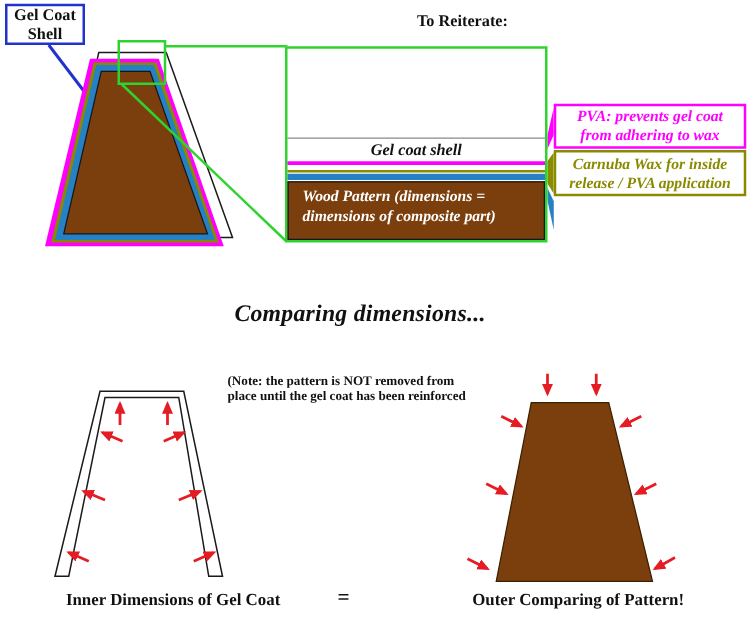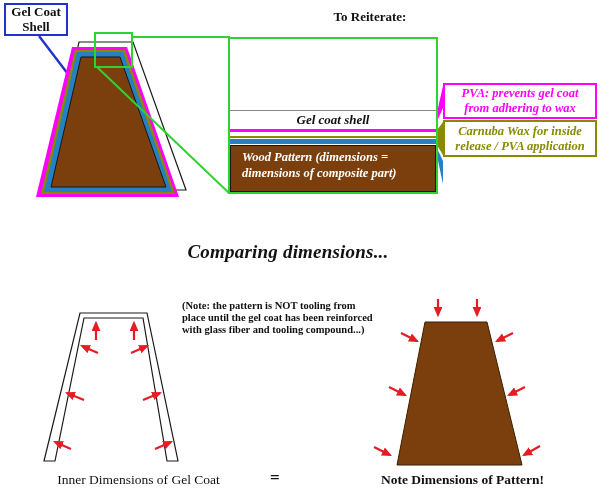--- a/index.html
+++ b/index.html
@@ -35,21 +35,21 @@
   .layer-label{
     left:443px;width:154px;box-sizing:border-box;background:#fff;
     display:flex;align-items:center;justify-content:flex-start;text-align:center;
     font-weight:bold;font-style:italic;font-size:12.5px;line-height:1.2;padding:1px 3px;
   }
   .label-pva{top:83px;height:36px;border:2px solid var(--c-magenta);color:var(--c-magenta);}
   .label-wax{top:120px;height:37px;border:2px solid var(--c-olive);color:var(--c-olive);}
   .label-epoxy{top:158px;height:33px;border:2px solid var(--c-blue);color:var(--c-blue);}
   .heading{left:0;top:241px;width:576px;text-align:center;font-size:19px;font-weight:bold;font-style:italic;letter-spacing:.2px;}
   .note{left:182px;top:300px;width:230px;font-size:10.5px;font-weight:bold;line-height:12px;}
-  .caption-left{left:6px;top:472px;width:265px;text-align:center;font-size:13.5px;font-weight:normal;}
+  .caption-left{left:6px;top:472px;width:265px;text-align:center;font-size:13.5px;font-weight:bold;}
   .equals{left:270px;top:468px;font-size:17px;font-weight:bold;}
   .caption-right{left:360px;top:472px;width:205px;text-align:center;font-size:13.5px;font-weight:bold;}
 </style>
 </head>
 <body>
 
 <div id="stage">
 
   <svg id="vector" width="600" height="496" viewBox="0 0 600 496">
     <defs>
@@ -125,22 +125,21 @@
   <div class="abs layer-label label-pva">
     <span>PVA: prevents gel coat from adhering to wax</span>
   </div>
   <div class="abs layer-label label-wax">
     <span>Carnuba Wax for inside release / PVA application</span>
   </div>
 
   <div class="abs heading">Comparing dimensions...</div>
 
   <div class="abs note">
-    <div>(Note: the pattern is NOT tooling from</div>
+    <div>(Note: the pattern is NOT removed from</div>
     <div>place until the gel coat has been reinforced</div>
-    <div>with glass fiber and tooling compound...)</div>
   </div>
 
   <div class="abs caption-left">Inner Dimensions of Gel Coat</div>
   <div class="abs equals">=</div>
-  <div class="abs caption-right">Note Dimensions of Pattern!</div>
+  <div class="abs caption-right">Outer Comparing of Pattern!</div>
 
 </div>
 
 </body></html>

